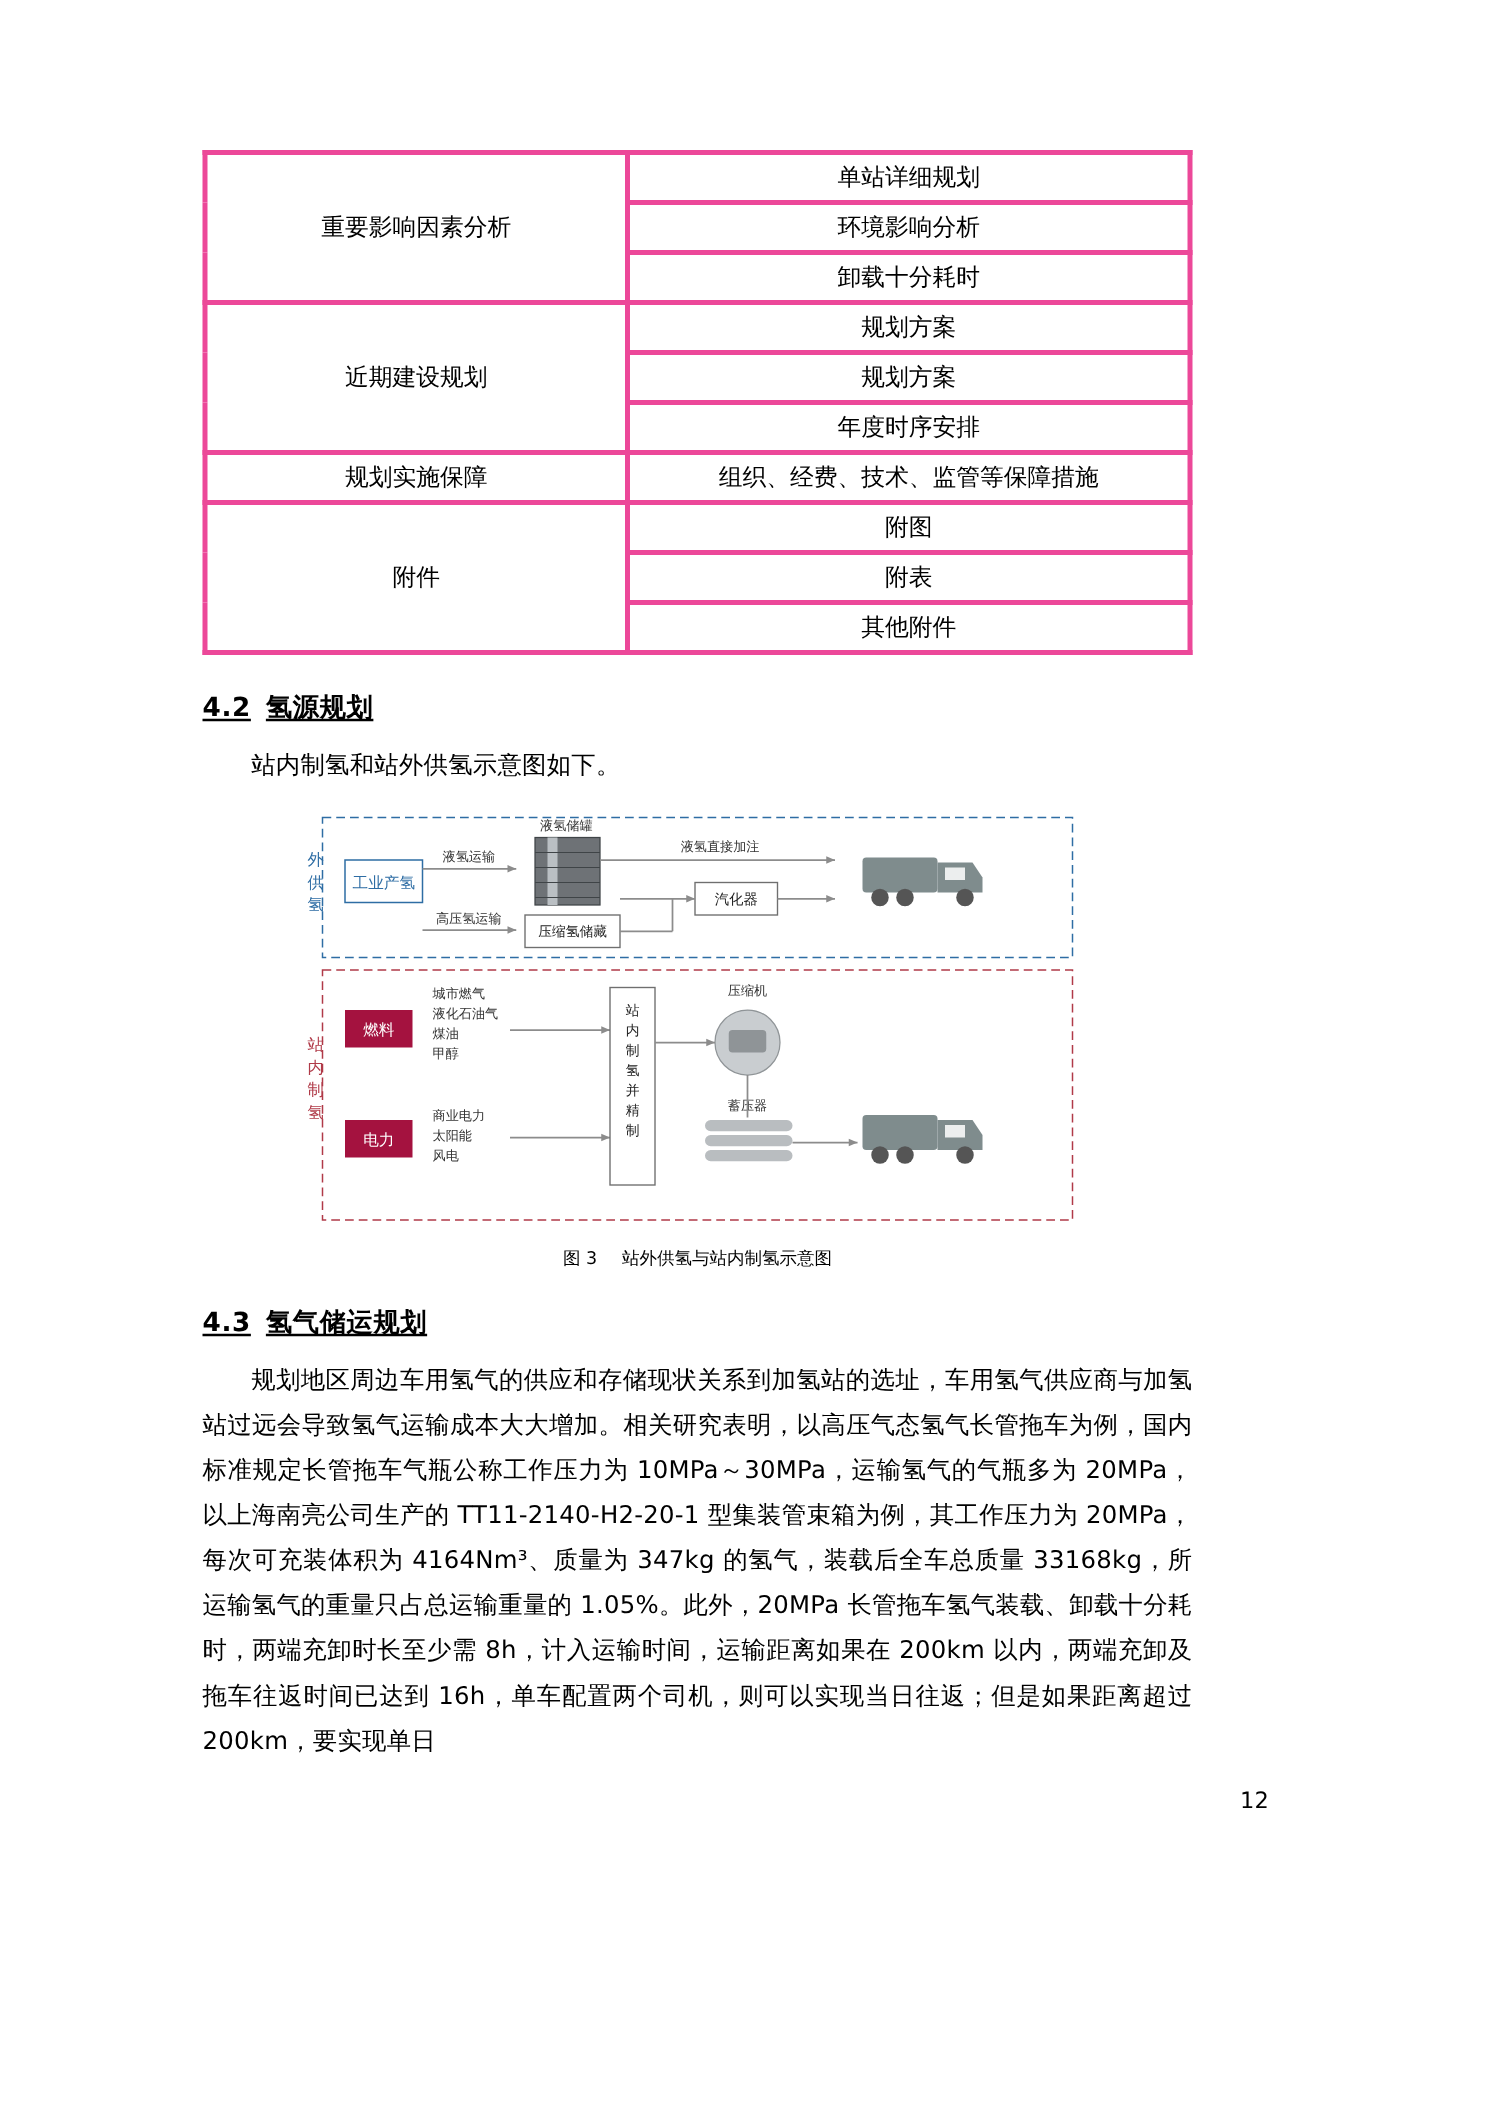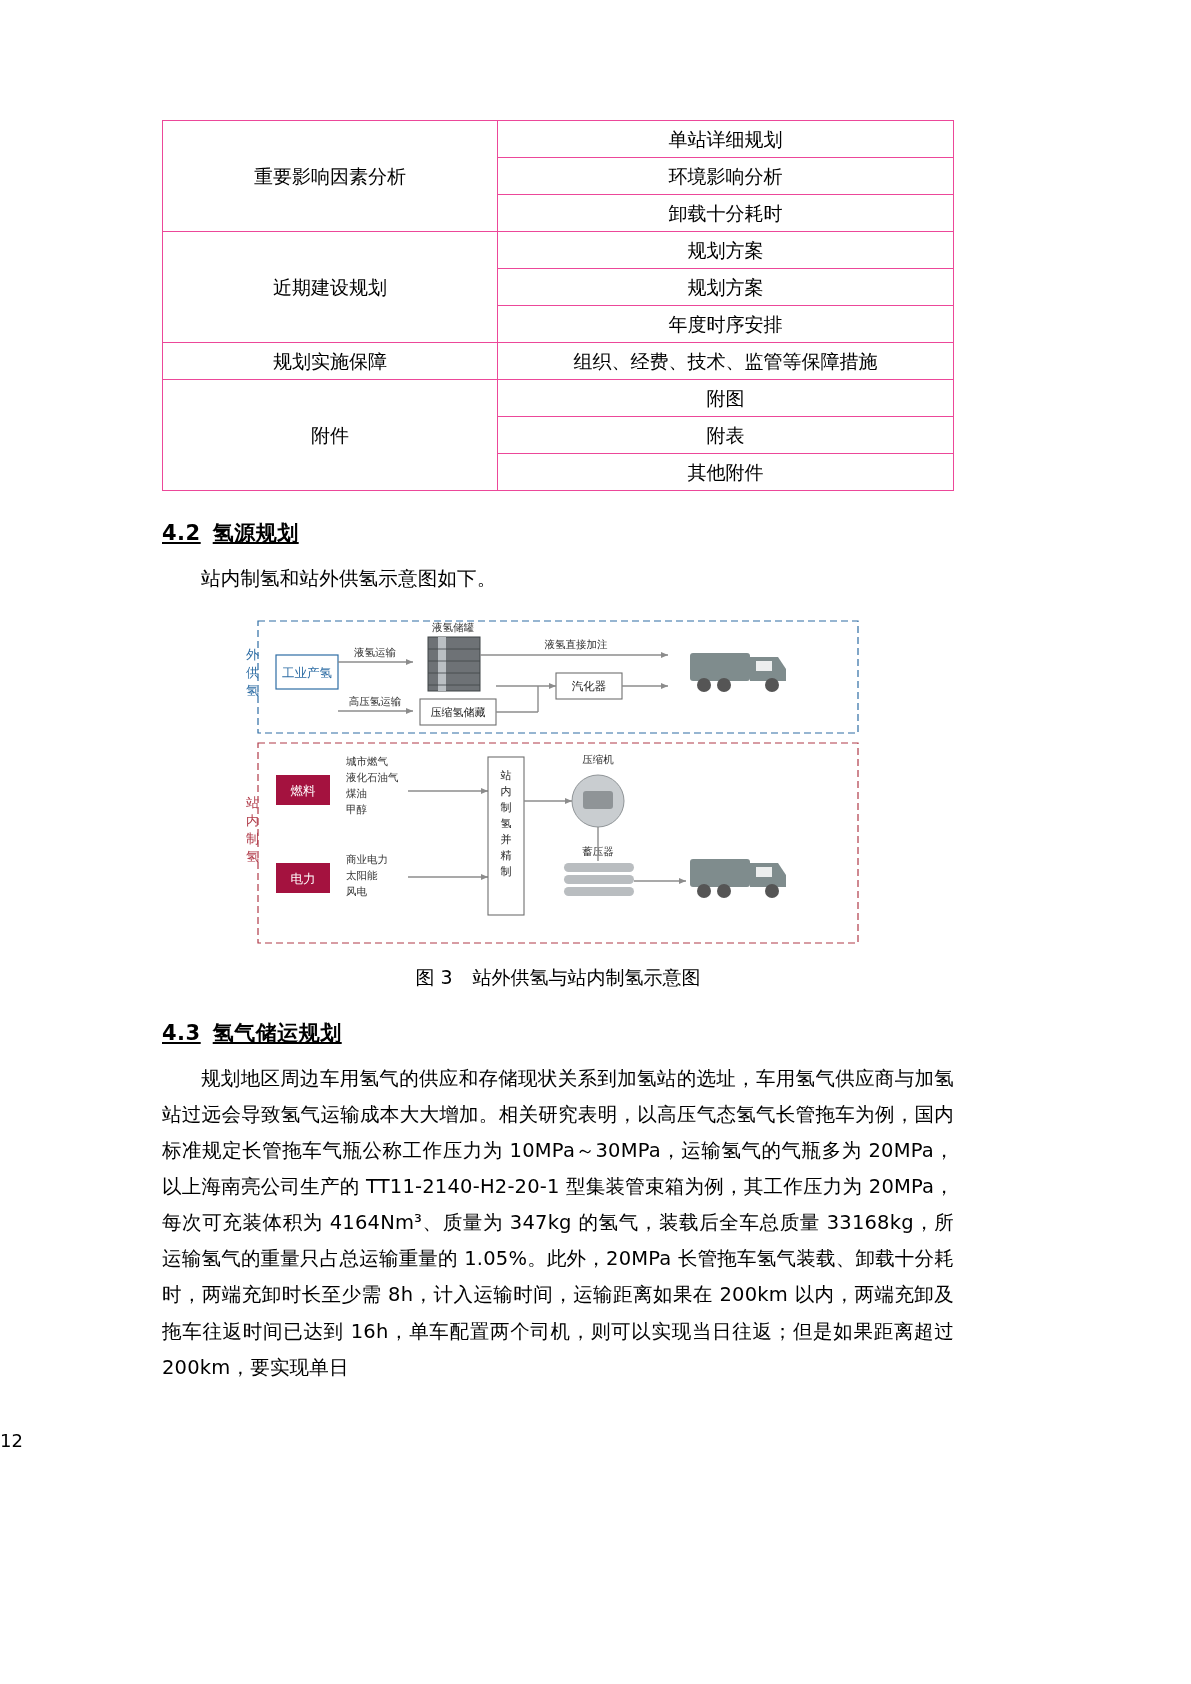--- a/index.html
+++ b/index.html
@@ -28,21 +28,21 @@
     width: 792px;
   }
 
   
   table.outline {
     border-collapse: collapse;
     width: 792px;
     table-layout: fixed;
   }
   table.outline td {
-    border: 1px solid #ec4899;
+    border: 4px solid #ec4899;
     text-align: center;
     vertical-align: middle;
     font-size: 19px;
     font-family: "DejaVu Sans", sans-serif;
     height: 30px;
     padding: 3px 4px;
     line-height: 1.2;
   }
   td.colA { width: 326px; }
 
@@ -72,33 +72,33 @@
   p.tight { margin-bottom: 0; }
 
   
   .figure-wrap {
     margin-top: 18px;
     display: flex;
     justify-content: center;
   }
   .figcaption {
     text-align: center;
-    font-size: 19px;
+    font-size: 14px;
     font-family: "DejaVu Sans", sans-serif;
     margin-top: 10px;
   }
   .figcaption .gap { display: inline-block; width: 20px; }
 
   
   .pageno {
     position: absolute;
     left: 0;
     top: 1430px;
     width: 1015px;
-    text-align: left;
+    text-align: right;
     font-size: 18px;
     font-family: "DejaVu Sans", sans-serif;
   }
 
   svg text {
     font-family: "DejaVu Sans", sans-serif;
   }
 </style>
 </head>
 <body>

